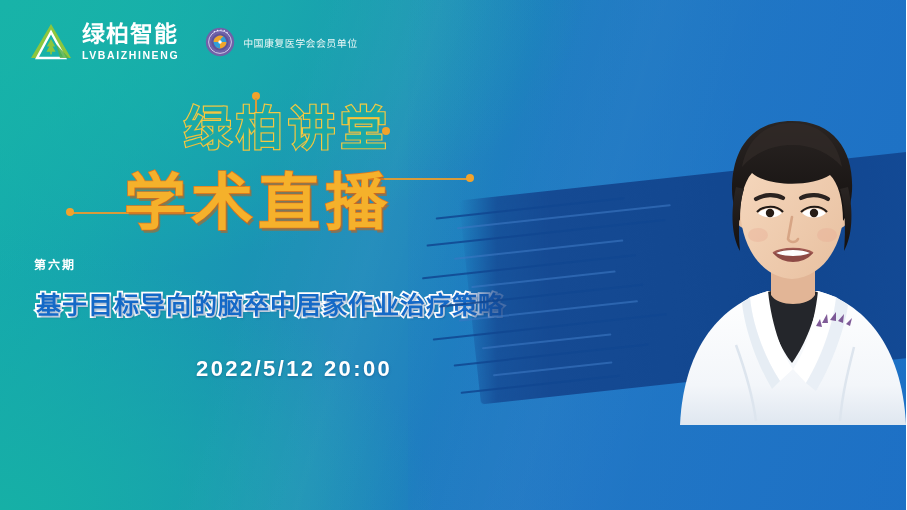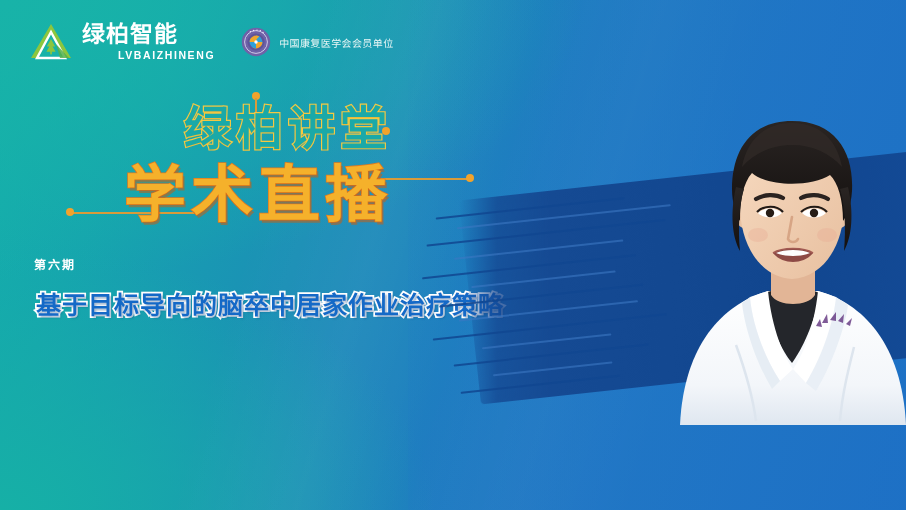--- a/index.html
+++ b/index.html
@@ -42,21 +42,21 @@
 
   .brand { display:flex; align-items:center; gap:8px; }
   .brand-mark { width:44px; height:40px; position:relative; flex:none; }
   .brand-words { display:flex; flex-direction:column; justify-content:center; }
   .brand-cn {
     font-size:23px; font-weight:700; color:#ffffff; letter-spacing:1px;
     line-height:1; font-family:"DejaVu Sans","Liberation Sans",sans-serif;
   }
   .brand-en {
     font-size:10.5px; font-weight:700; color:#ffffff; letter-spacing:1.6px;
-    line-height:1; margin-top:4px;margin-left:36px;
+    line-height:1; margin-top:4px;
   }
 
   .assoc { display:flex; align-items:center; gap:8px; }
   .assoc-mark { width:30px; height:30px; flex:none; }
   .assoc-text { font-size:10px; color:#eaf7f6; letter-spacing:.4px; white-space:nowrap;
     font-family:"DejaVu Sans","Liberation Sans",sans-serif; }
 
   
   .deco { position:absolute; pointer-events:none; }
   .d-line-h { height:1.6px; background:#d99b3a; }
@@ -68,21 +68,21 @@
 
   .title-1 {
     font-size:47px; font-weight:700; letter-spacing:5px; line-height:1;
     font-family:"DejaVu Sans","Liberation Sans",sans-serif;
     color:#1aa9a8;
     -webkit-text-stroke:2.4px #f5c842;
     paint-order:stroke fill;
     text-shadow:0 1px 0 rgba(0,0,0,.06);
   }
   .title-2 {
-    margin-top:12px; margin-left:-26px;
+    margin-top:20px; margin-left:-26px;
     font-size:62px; font-weight:700; letter-spacing:5px; line-height:1;
     font-family:"DejaVu Sans","Liberation Sans",sans-serif;
     color:#f5b12b;
     -webkit-text-stroke:1.5px #e2791e;
     paint-order:stroke fill;
     text-shadow:2px 3px 0 rgba(200,95,20,.55);
   }
 
   
   .episode {
@@ -185,20 +185,21 @@
   <div class="deco d-line-h" style="left:70px;  top:212px; width:130px;"></div>
   <div class="deco d-dot" style="left:66px;  top:208px;"></div>
 
   <div class="title-wrap">
     <div class="title-1">绿柏讲堂</div>
     <div class="title-2">学术直播</div>
   </div>
 
   <div class="episode">第六期</div>
   <div class="lecture">基于目标导向的脑卒中居家作业治疗策略</div>
+  <div class="datetime">2022/5/12  20:00</div>
 
   <div class="brush"></div>
   <div class="brush-frays">
     <div class="fray" style="left:-10px; top:28px;  width:190px;"></div>
     <div class="fray light" style="left:10px;  top:40px;  width:215px;"></div>
     <div class="fray" style="left:-22px; top:54px;  width:240px;"></div>
     <div class="fray light" style="left:4px;   top:70px;  width:170px;"></div>
     <div class="fray" style="left:-30px; top:86px;  width:215px;"></div>
     <div class="fray light" style="left:18px;  top:100px; width:145px;"></div>
     <div class="fray" style="left:-16px; top:116px; width:205px;"></div>

